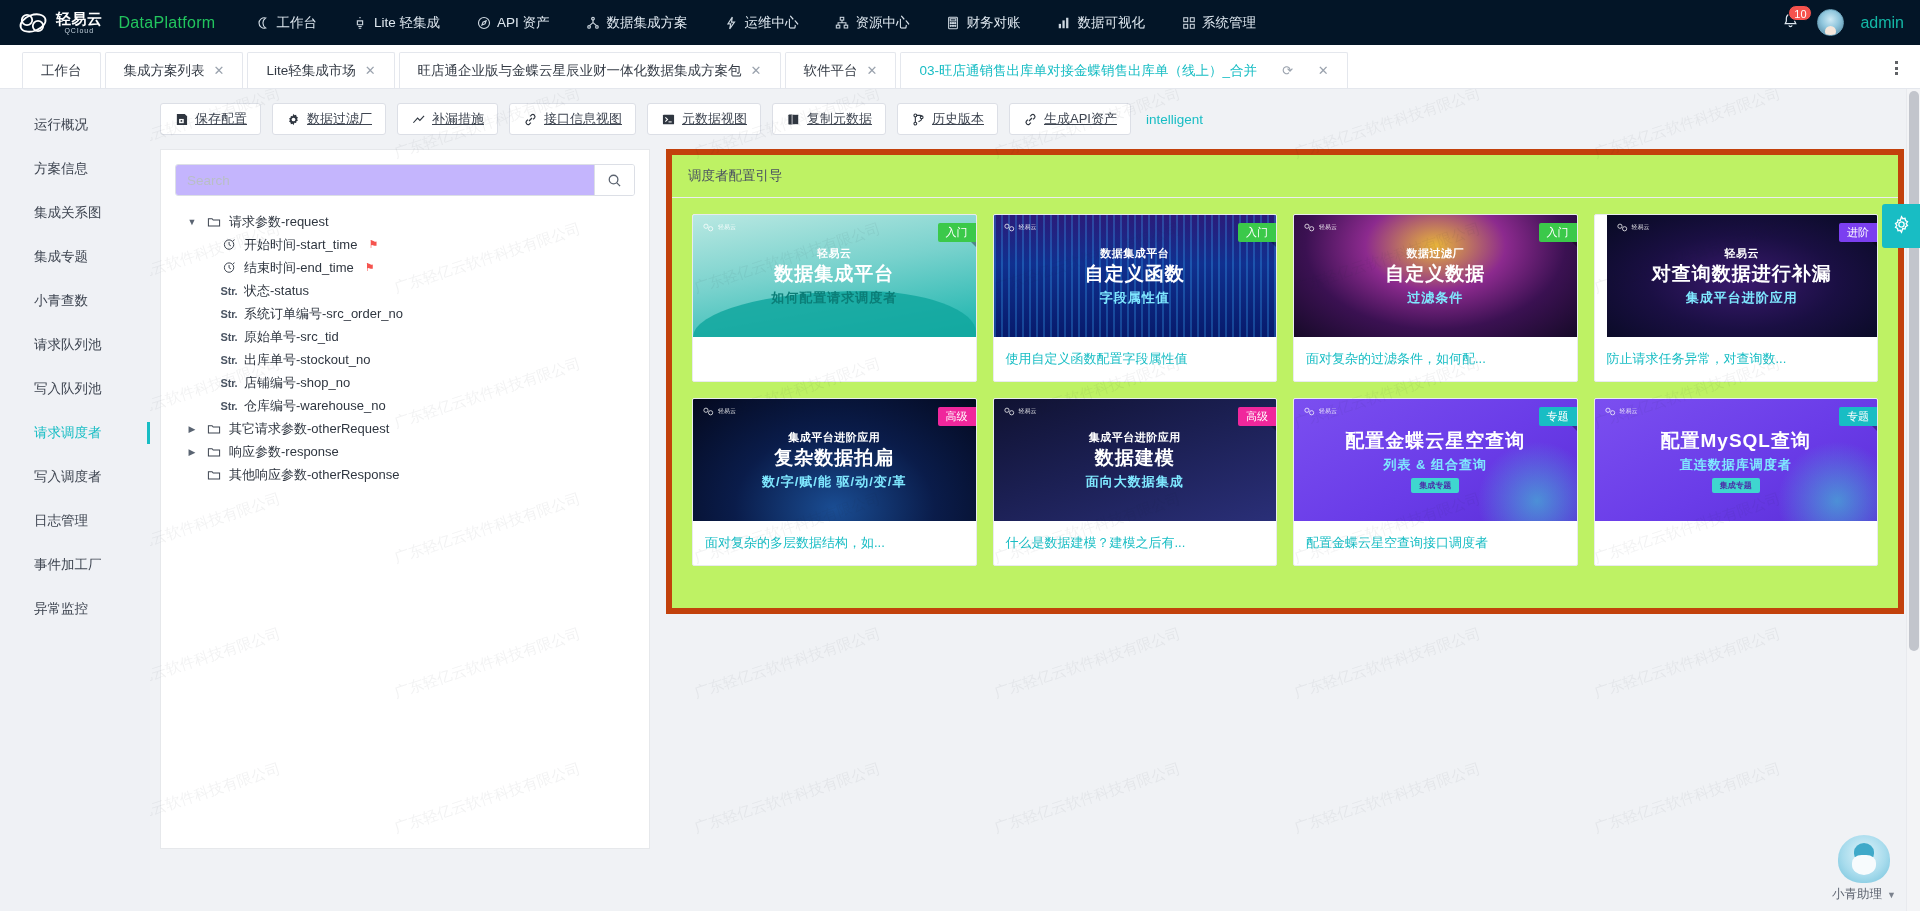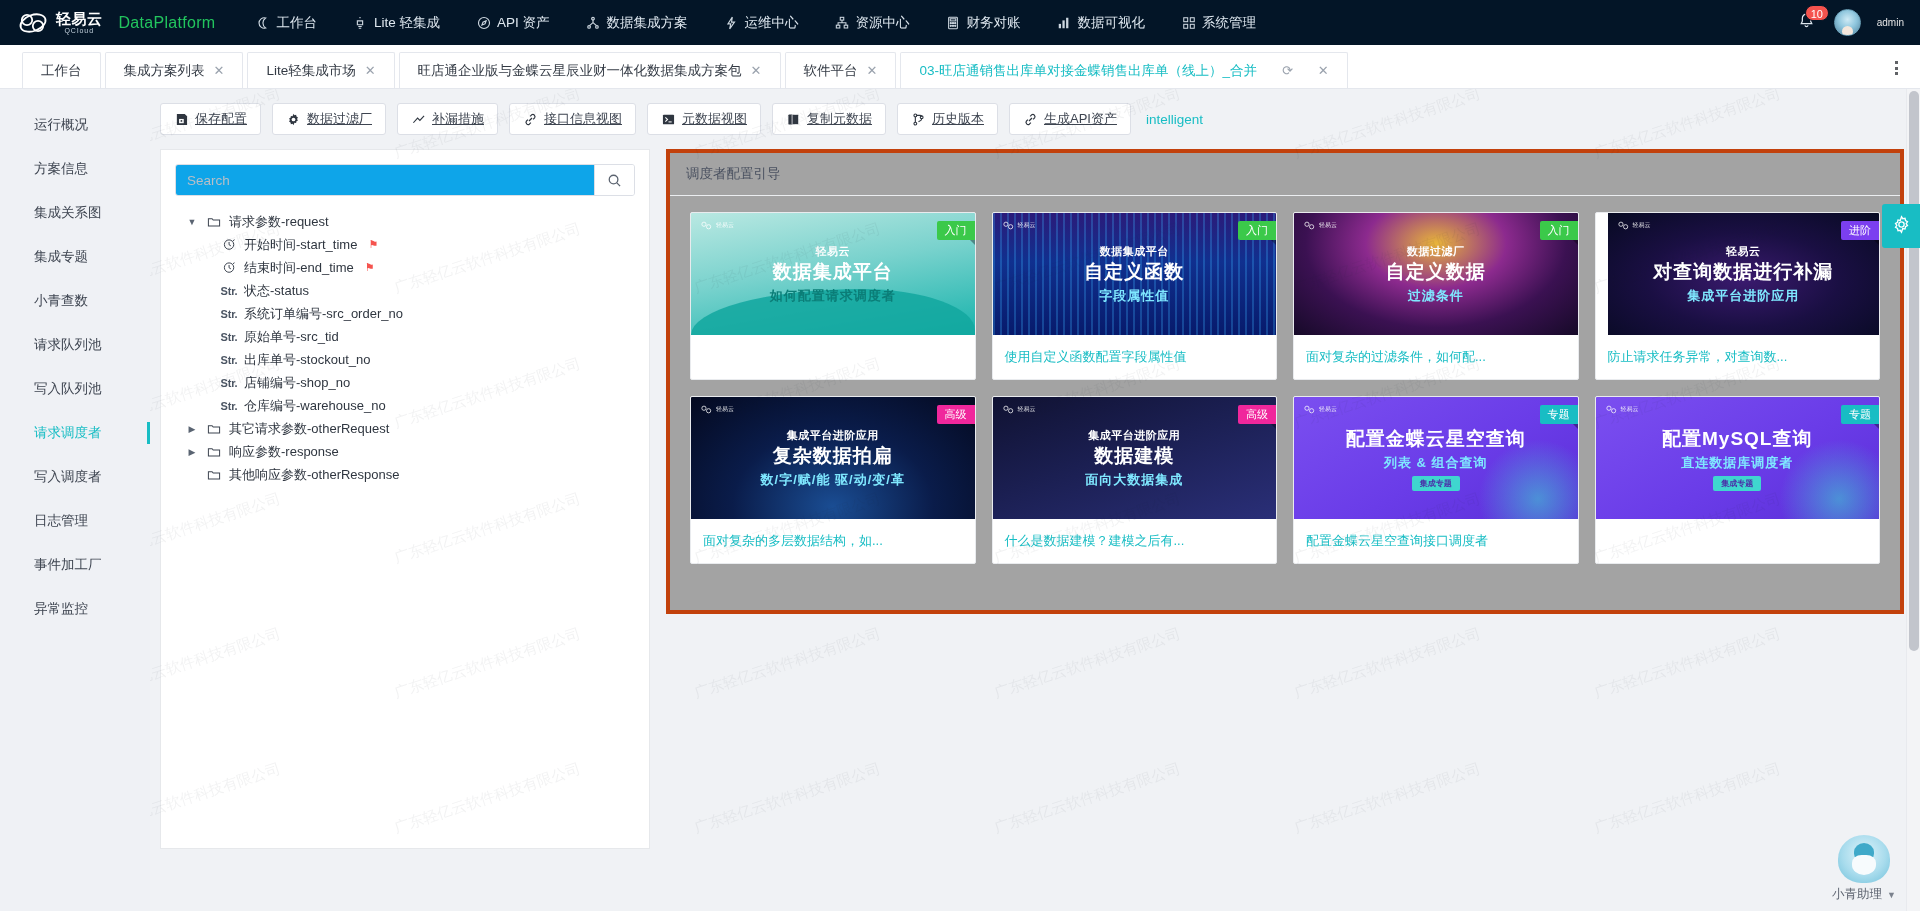--- a/index.html
+++ b/index.html
@@ -45,21 +45,21 @@
     border-radius: 9px; text-align: center; padding: 0 4px;
     border: 1px solid #031527;
   }
   .avatar {
     width: 27px; height: 27px; border-radius: 50%;
     background: radial-gradient(circle at 50% 38%, #cfeaf5 0%, #8fc6dd 45%, #4e7f9b 100%);
     display:flex; align-items:flex-end; justify-content:center; overflow:hidden;
     border: 1px solid #6fa5bd;
   }
   .avatar .head { width: 11px; height: 11px; border-radius:50%; background:#f5e7dc; margin-bottom:-2px; box-shadow: 0 8px 0 2px #e8f3fa; }
-  .username { font-size: 10px; color: #e5e5e5; cursor:pointer;}
+  .username { font-size: 16px; color: #14b8a6; cursor:pointer;}
 
   
   .tabbar {
     height: 44px; background: #ffffff;
     display: flex; align-items: flex-end;
     border-bottom: 1px solid #e4e7ed;
     position: relative;
     padding-left: 22px;
   }
   .tab {
@@ -118,21 +118,21 @@
 
   
   .treepanel {
     width: 490px; flex: 0 0 490px;
     background: #fff; border: 1px solid #e6e8eb;
     height: 700px; padding: 14px 14px 0 14px;
   }
   .searchbox { display:flex; height: 32px; border: 1px solid #dcdfe6; border-radius:3px; overflow:hidden; }
   .searchbox input {
     flex: 1; border: none; outline: none; padding: 0 11px;
-    font-size: 13.5px; color: #444; font-family: inherit; background:#0ea5e9;
+    font-size: 13.5px; color: #444; font-family: inherit; background:#c4b5fd;
   }
   .searchbox input::placeholder { color: #b9bec6; }
   .searchbox .sbtn {
     width: 40px; border-left: 1px solid #dcdfe6; background:#fff;
     display:flex; align-items:center; justify-content:center; cursor:pointer; color:#5c6470;
   }
   .tree { margin-top: 14px; }
   .tnode {
     display: flex; align-items: center; gap: 7px;
     height: 23px; font-size: 13px; color: #2f3640; cursor: pointer;
@@ -141,21 +141,21 @@
   .tnode .caret { width: 14px; display:inline-flex; justify-content:center; color:#5a6472; font-size:9px; }
   .tnode .caret.empty { visibility:hidden; }
   .tnode .tico { width: 16px; display:inline-flex; align-items:center; justify-content:center; color:#3d4450; }
   .tnode .strtag { font-size: 11px; color:#4b5563; font-weight:600; letter-spacing:-.2px;}
   .tnode .flag { color:#f5534e; font-size: 11px; margin-left:4px; }
   .lvl1 { padding-left: 10px; }
   .lvl2 { padding-left: 46px; }
 
   
   .cardpanel {
-    flex: 1; background: #a3a3a3; border: 4px solid #c2410c;
+    flex: 1; background: #bef264; border: 6px solid #c2410c;
     min-height: 465px; padding: 0 0 22px 0;
   }
   .cardpanel-title {
     font-size: 13.5px; color: #4a5160; padding: 12px 16px;
     border-bottom: 1px solid #ebedf0;
   }
   .cardgrid {
     display: grid; grid-template-columns: repeat(4, 1fr);
     gap: 16px; padding: 16px 20px 0 20px;
   }

